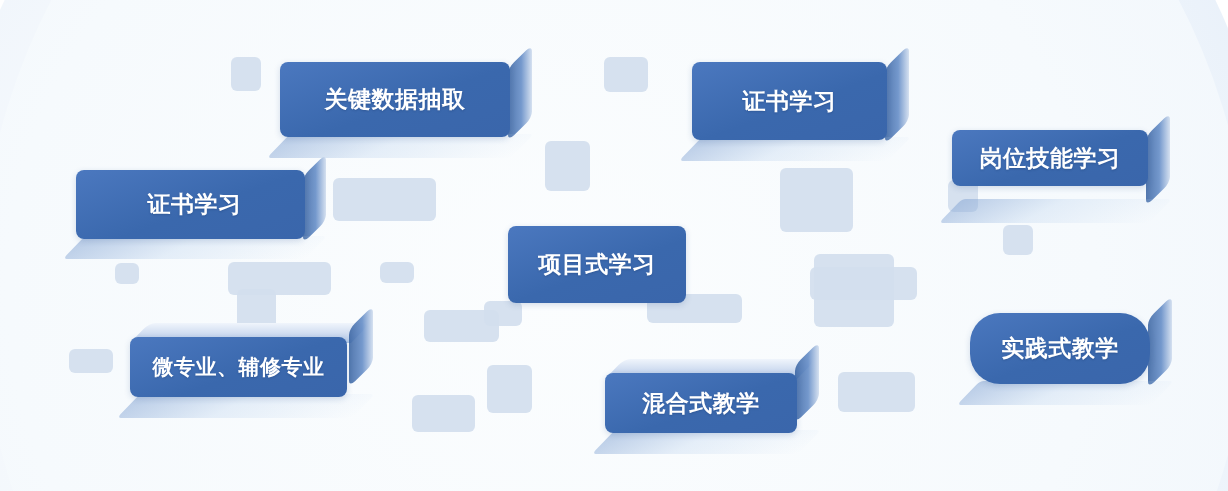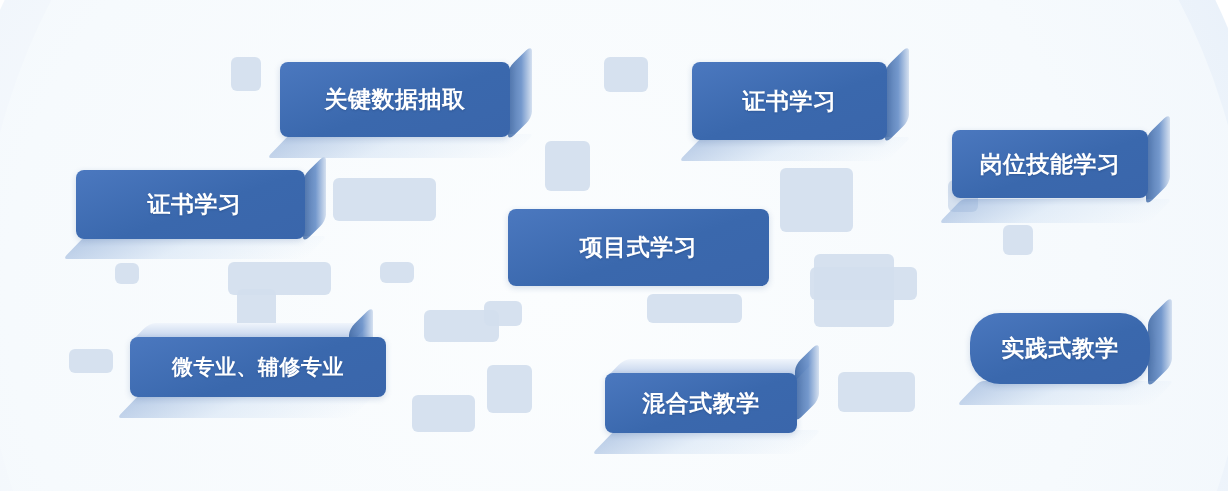--- a/index.html
+++ b/index.html
@@ -134,40 +134,40 @@
           <span class="label" style="color: rgb(255, 255, 255);">关键数据抽取</span>
         </div>
       </div>
       <div class="card" style="left: 692px; top: 62px; width: 195px; height: 78px;">
         <div class="face-side" style="left: 193px; top: 6px; width: 24px; height: 76px; transform: skewY(-44deg); transform-origin: left top; opacity: 0.85;"></div>
         <div class="extrude" style="left: 9.8px; top: 75px; width: 209px; height: 24px; transform: skewX(-44deg); transform-origin: left top;"></div>
         <div class="face-front" style="background: linear-gradient(160deg, rgb(75, 120, 191) 0%, rgb(58, 104, 173) 55%, rgb(58, 102, 171) 100%);">
           <span class="label" style="color: rgb(255, 255, 255);">证书学习</span>
         </div>
       </div>
-      <div class="card" style="left: 952px; top: 130px; width: 196px; height: 68px;">
+      <div class="card" style="left: 952px; top: 130px; width: 196px; height: 56px;">
         <div class="face-side" style="left: 194px; top: 6px; width: 24px; height: 70px; transform: skewY(-44deg); transform-origin: left top; opacity: 0.85;"></div>
         <div class="extrude" style="left: 9.8px; top: 69px; width: 210px; height: 24px; transform: skewX(-44deg); transform-origin: left top;"></div>
         <div class="face-front" style="background: linear-gradient(160deg, rgb(75, 120, 191) 0%, rgb(58, 104, 173) 55%, rgb(58, 102, 171) 100%);">
           <span class="label" style="color: rgb(255, 255, 255);">岗位技能学习</span>
         </div>
       </div>
       <div class="card" style="left: 76px; top: 170px; width: 229px; height: 69px;">
         <div class="face-side" style="left: 227px; top: 6px; width: 23px; height: 67px; transform: skewY(-44deg); transform-origin: left top; opacity: 0.85;"></div>
         <div class="extrude" style="left: 9.1px; top: 66px; width: 242px; height: 23px; transform: skewX(-44deg); transform-origin: left top;"></div>
         <div class="face-front" style="background: linear-gradient(160deg, rgb(75, 120, 191) 0%, rgb(58, 104, 173) 55%, rgb(58, 102, 171) 100%);">
           <span class="label" style="color: rgb(255, 255, 255); margin-left: 8px;">证书学习</span>
         </div>
       </div>
-      <div class="card" style="left: 508px; top: 209px; width: 261px; height: 77px;">
+      <div class="card" style="left: 508px; top: 226px; width: 178px; height: 77px;">
         <div class="face-front" style="background: linear-gradient(160deg, rgb(75, 120, 191) 0%, rgb(58, 104, 173) 55%, rgb(58, 102, 171) 100%);">
           <span class="label" style="color: rgb(255, 255, 255);">项目式学习</span>
         </div>
       </div>
-      <div class="card" style="left: 130px; top: 337px; width: 256px; height: 60px;">
+      <div class="card" style="left: 130px; top: 337px; width: 217px; height: 60px;">
         <div class="face-top" style="left: 0px; top: -14px; width: 221px; height: 20px; border-radius: 6px 8px 0px 0px; transform: skewX(-44deg); transform-origin: left bottom;"></div>
         <div class="face-side" style="left: 219px; top: -8px; width: 24px; height: 58px; transform: skewY(-44deg); transform-origin: left top; opacity: 0.85;"></div>
         <div class="extrude" style="left: 9.8px; top: 57px; width: 235px; height: 24px; transform: skewX(-44deg); transform-origin: left top;"></div>
         <div class="face-front" style="background: linear-gradient(160deg, rgb(75, 120, 191) 0%, rgb(58, 104, 173) 55%, rgb(58, 102, 171) 100%);">
           <span class="label" style="color: rgb(255, 255, 255); font-size: 21px;">微专业、辅修专业</span>
         </div>
       </div>
       <div class="card" style="left: 970px; top: 313px; width: 180px; height: 71px;">
         <div class="face-side" style="left: 178px; top: 6px; width: 24px; height: 69px; transform: skewY(-44deg); transform-origin: left top; opacity: 0.85;"></div>
         <div class="extrude" style="left: 9.8px; top: 68px; width: 194px; height: 24px; transform: skewX(-44deg); transform-origin: left top;"></div>

